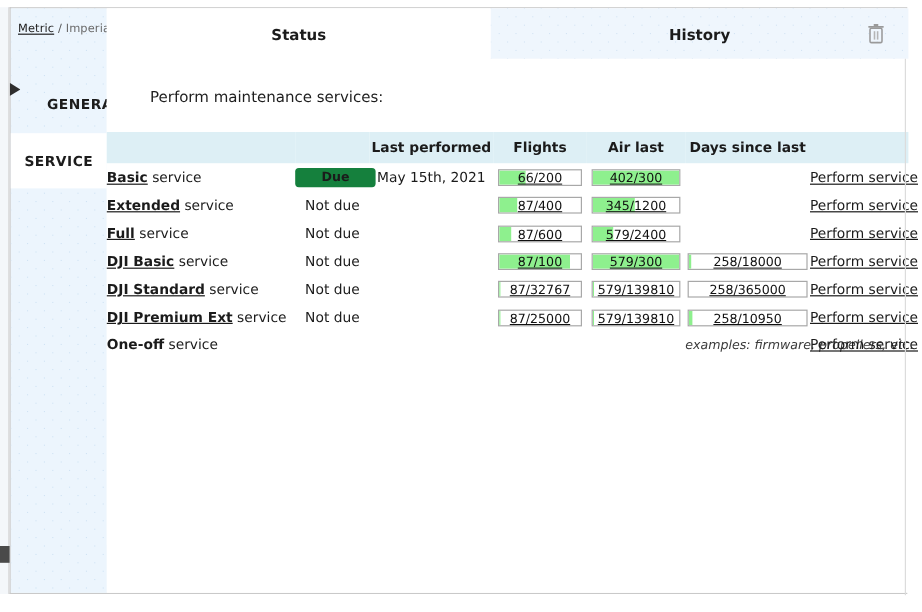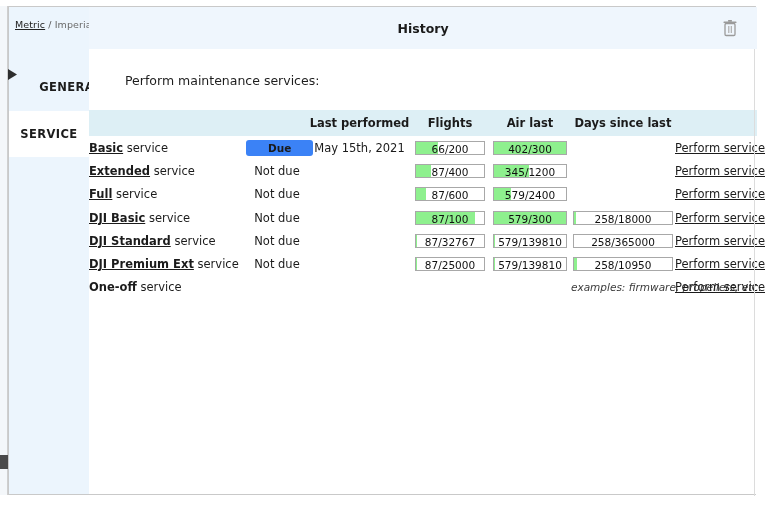--- a/index.html
+++ b/index.html
@@ -216,21 +216,21 @@
     cursor: pointer;
   }
   td.c-name .bold.plain { text-decoration: none; cursor: default; }
   td.c-status { text-align: center; }
   td.c-last   { text-align: center; white-space: nowrap; }
   td.c-bar    { text-align: center; }
   td.c-action { text-align: right; padding-right: 8px; }
 
   .badge-due {
     display: inline-block;
-    background: #3b82f6;
+    background: #15803d;
     color: #1b1b1b;
     font-size: 10.5px;
     font-weight: bold;
     padding: 2px 22px;
     border-radius: 3px;
     line-height: 1.15;
     text-align: right;
   }
   .notdue { font-size: 11.5px; color: #1b1b1b; }
 
@@ -308,20 +308,23 @@
       <div class="sb-item service">
         <span>SERVICE</span>
       </div>
 
       <div class="edge-marker m1"></div>
     </div>
 
     <div class="main">
 
       <div class="tabs">
+        <div class="tab status">
+          <span>Status</span>
+        </div>
         <div class="tab history">
           <span>History</span>
           <span class="trash-btn">
             <svg width="16" height="18" viewBox="0 0 16 18" aria-hidden="true">
               <rect x="3" y="4.5" width="10" height="12" rx="1.2" ry="1.2" fill="none" stroke="#9a9a9a" stroke-width="1.3"></rect>
               <rect x="1.5" y="2.6" width="13" height="1.5" rx="0.6" fill="#9a9a9a"></rect>
               <rect x="6" y="1" width="4" height="1.7" rx="0.6" fill="#9a9a9a"></rect>
               <rect x="6.1" y="7" width="1.3" height="7" fill="#b5b5b5"></rect>
               <rect x="8.7" y="7" width="1.3" height="7" fill="#b5b5b5"></rect>
             </svg>

